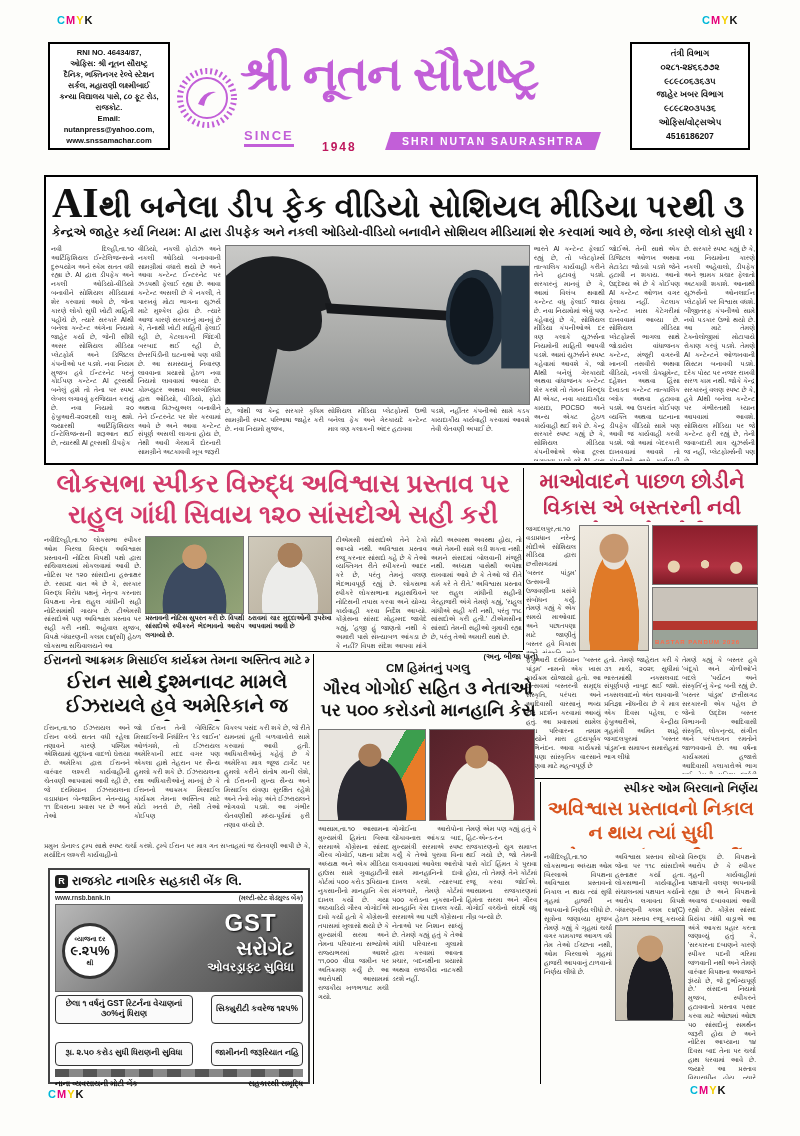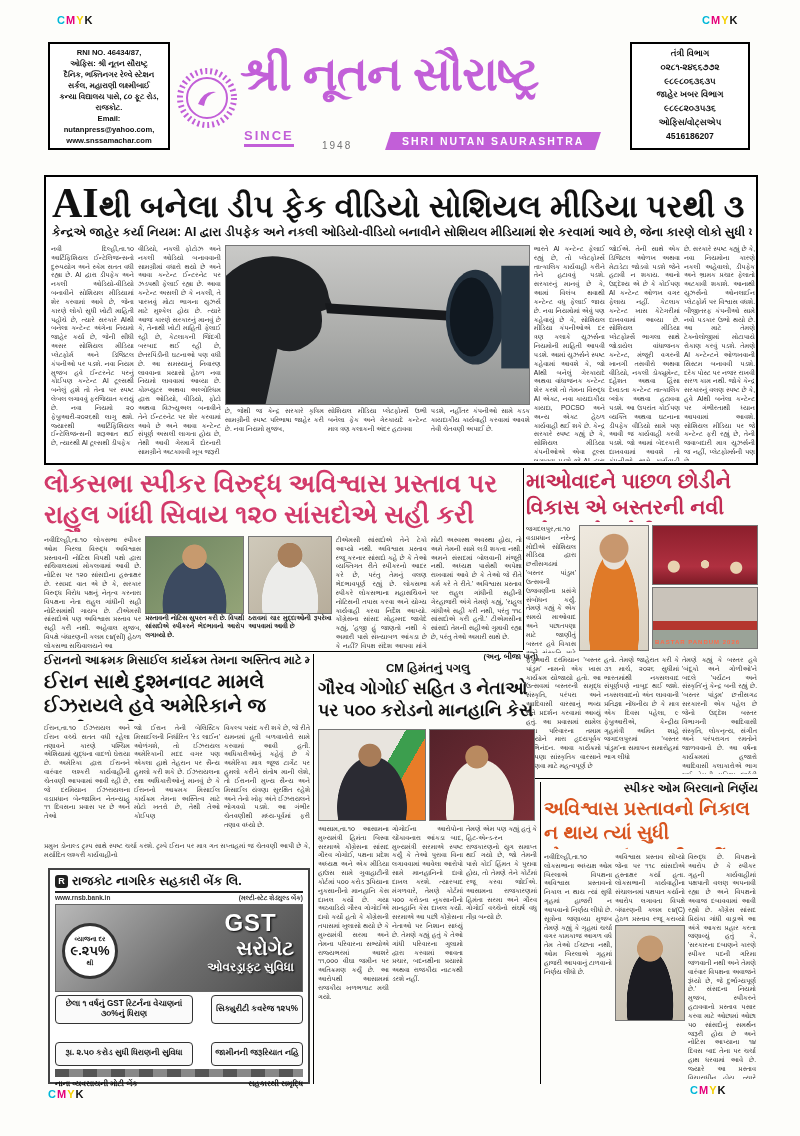--- a/index.html
+++ b/index.html
@@ -11,30 +11,30 @@
   .cmyk{position:absolute;font-size:11px;font-weight:bold;letter-spacing:1px;}
   .cmyk .c{color:#00b7d8;} .cmyk .m{color:#e5007a;} .cmyk .y{color:#f5d000;} .cmyk .k{color:#111;}
   
   .infobox{position:absolute;border:2px solid #000;background:#fff;padding:3px 2px;text-align:center;}
   .infobox div{font-weight:bold;}
   .pub{font-size:7.6px;line-height:1.45;}
   .con{font-size:8.6px;line-height:1.6;}
   
   .mast-title{font-size:47px;font-weight:bold;color:#c25fd8;white-space:nowrap;letter-spacing:-1px;}
   .since{color:#c25fd8;font-weight:bold;font-size:13px;letter-spacing:2px;border-bottom:3px solid #c25fd8;padding-bottom:1px;}
-  .year{color:#737373;font-weight:normal;font-size:10px;letter-spacing:2px;}
+  .year{color:#be185d;font-weight:bold;font-size:12px;letter-spacing:2px;}
   .banner{background:#c25fd8;color:#fff;font-weight:bold;font-size:10.5px;letter-spacing:2px;
           transform:skewX(-18deg);padding:3px 14px;white-space:nowrap;}
   .banner span{display:inline-block;transform:skewX(18deg);}
   
   .dateline{position:absolute;border:1.5px solid #000;background:#fff;color:#a02020;font-weight:bold;
             font-size:10px;text-align:center;white-space:nowrap;overflow:hidden;}
   
   .kicker{font-weight:bold;color:#111;text-align:center;overflow:hidden;white-space:nowrap;}
-  .headline{font-weight:bold;overflow:hidden;}
+  .headline{font-weight:bold;text-align:center;overflow:hidden;}
   .col{font-size:6.6px;line-height:1.34;text-align:justify;color:#1c1c1c;overflow:hidden;}
   .cap{font-size:6.4px;line-height:1.3;font-weight:bold;text-align:justify;color:#111;overflow:hidden;}
   .photo{position:relative;border:1px solid #777;overflow:hidden;}
   .plabel{position:absolute;left:2px;bottom:3px;color:#ff6a4a;font-size:6px;font-weight:bold;letter-spacing:1px;}
   .vrule{position:absolute;width:1px;background:#000;}
   .hrule{position:absolute;height:1px;background:#000;}
   
   .ad{position:absolute;border:2px solid #444;background:#fff;padding:4px 5px;}
   .ad-head{display:flex;align-items:center;gap:4px;border-bottom:2px solid #222;padding-bottom:2px;}
   .ad-logo{width:13px;height:13px;background:#222;color:#fff;font-size:9px;font-weight:bold;text-align:center;line-height:13px;border-radius:3px;}

